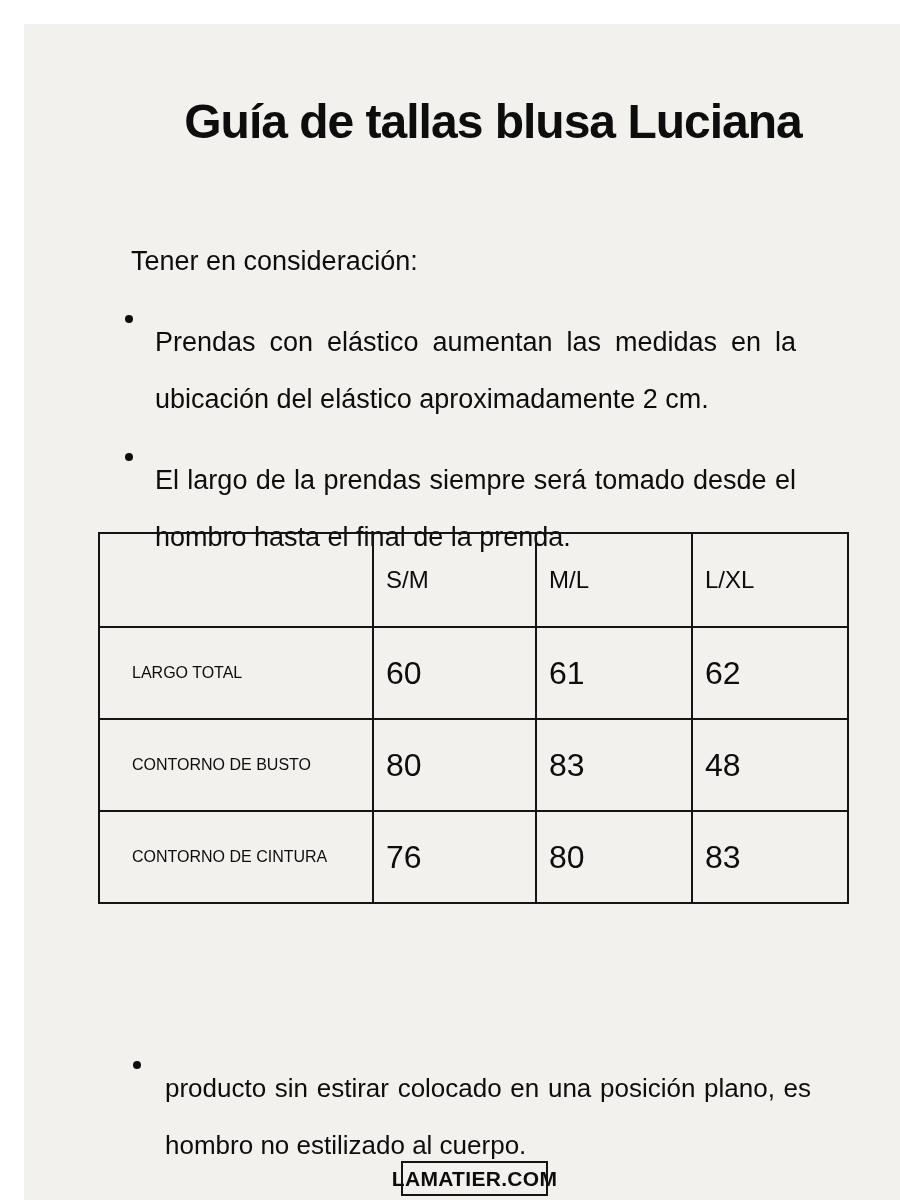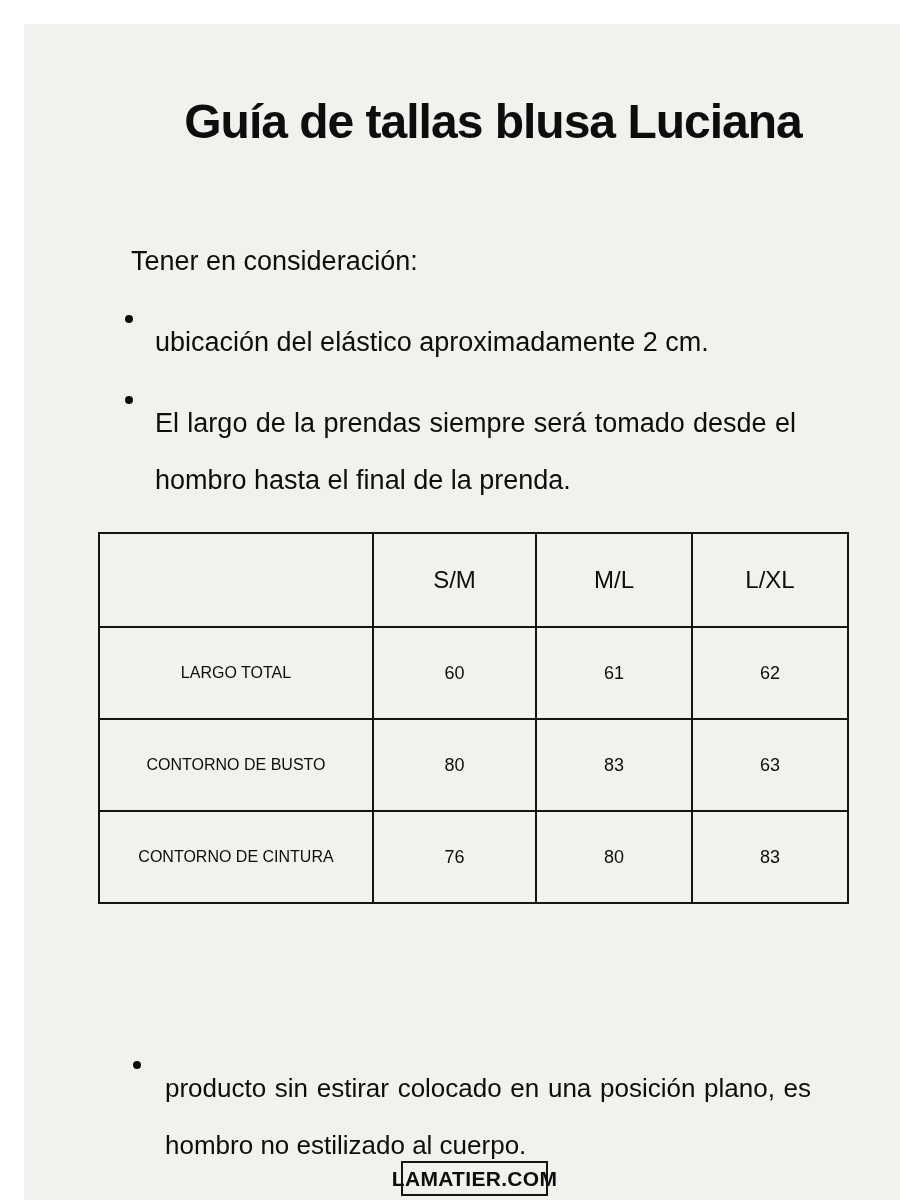--- a/index.html
+++ b/index.html
@@ -25,28 +25,28 @@
     content:""; position:absolute; left:2px; top:13px;
     width:8px; height:8px; border-radius:50%; background:#0d0d0d;
   }
   .bline { text-align:justify; }
   .jl { text-align-last:justify; }
   table.size-table {
     position:absolute; top:508px; left:74px; width:749px;
     border-collapse:collapse; table-layout:fixed;
   }
   .size-table th, .size-table td {
-    border:2px solid #141414; text-align:center; vertical-align:middle;
+    border:2px solid #141414; text-align:left; vertical-align:middle;
     font-weight:500; color:#0d0d0d;
   }
   .size-table thead tr { height:94px; }
   .size-table tbody tr { height:92px; }
   .size-table th.size-col { font-size:24px; }
   .size-table th.row-label { font-size:16px; line-height:30px; padding:0 32px; }
-  .size-table td.val { font-size:18px; }
+  .size-table td.val { font-size:32px; }
   .note {
     position:absolute; top:1012px; left:95px; width:728px;
     font-size:26px; line-height:33px;
   }
   .note-item { position:relative; padding-left:22px; list-style:none; }
   .note-line { text-align:justify; }
   .note-label { font-weight:700; }
   .brand-badge {
     position:absolute; top:1137px; left:377px; width:147px; height:35px;
     border:2px solid #141414; display:flex; align-items:center; justify-content:center;
@@ -59,20 +59,21 @@
 <body>
 
 <div class="page">
 
   <h1 class="title">Guía de tallas blusa Luciana</h1>
 
   <div class="considerations">
     <div class="intro">Tener en consideración:</div>
     <ul class="bullets">
       <li class="bullet-item">
+        <div class="bline jl">Prendas con elástico aumentan las medidas en la</div>
         <div class="bline">ubicación del elástico aproximadamente 2 cm.</div>
       </li>
       <li class="bullet-item">
         <div class="bline jl">El largo de la prendas siempre será tomado desde el</div>
         <div class="bline">hombro hasta el final de la prenda.</div>
       </li>
     </ul>
   </div>
 
   <table class="size-table">
@@ -94,21 +95,21 @@
       <tr>
         <th class="row-label">LARGO TOTAL</th>
         <td class="val">60</td>
         <td class="val">61</td>
         <td class="val">62</td>
       </tr>
       <tr>
         <th class="row-label">CONTORNO DE BUSTO</th>
         <td class="val">80</td>
         <td class="val">83</td>
-        <td class="val">63</td>
+        <td class="val">48</td>
       </tr>
       <tr>
         <th class="row-label">CONTORNO DE CINTURA</th>
         <td class="val">76</td>
         <td class="val">80</td>
         <td class="val">83</td>
       </tr>
     </tbody>
   </table>
 

